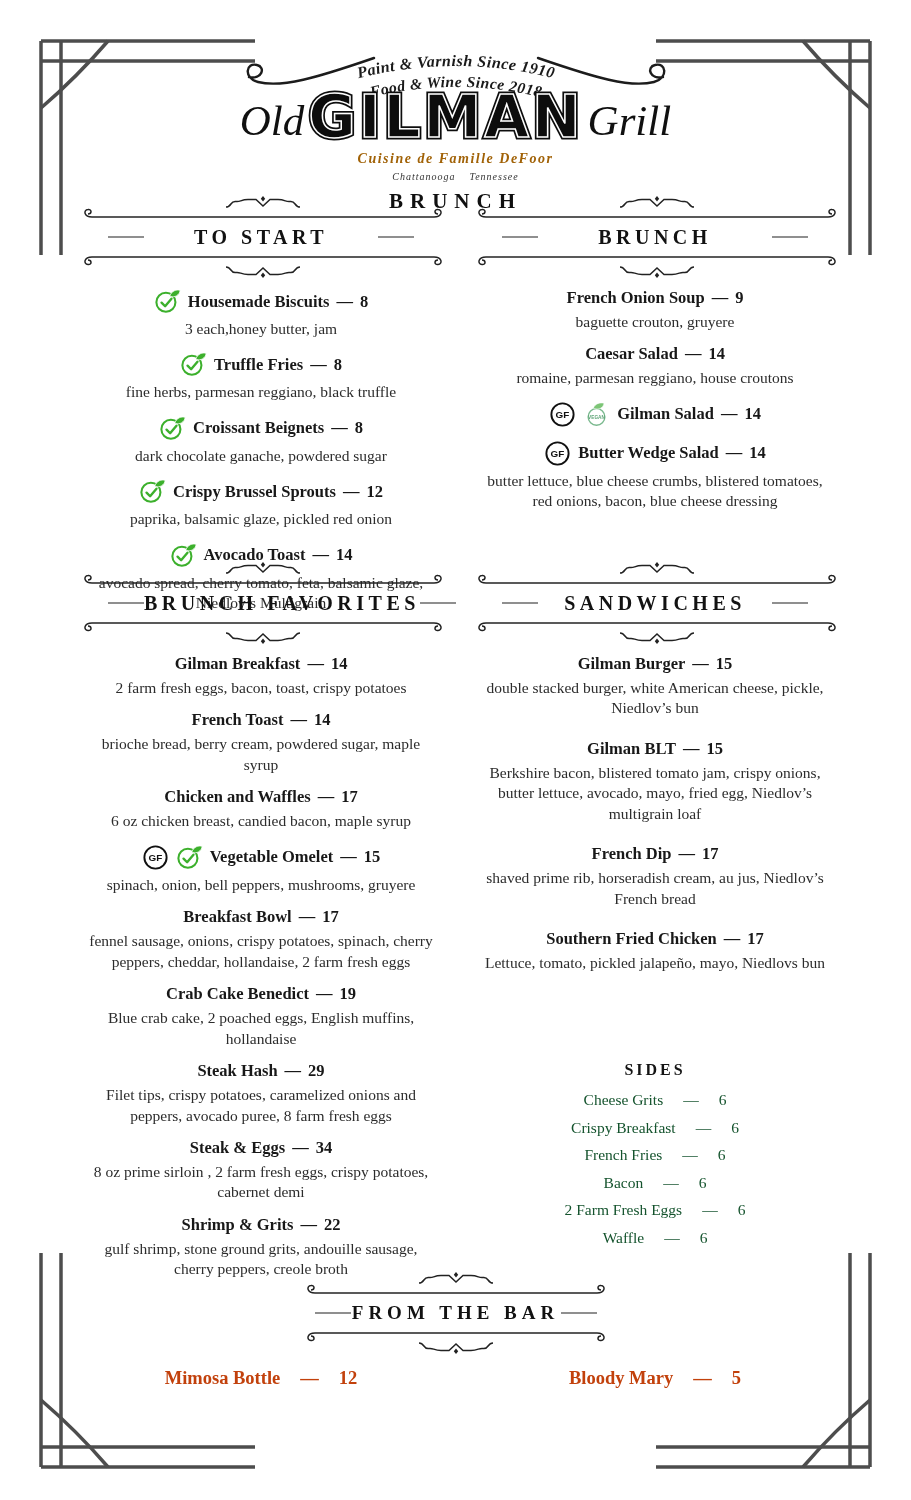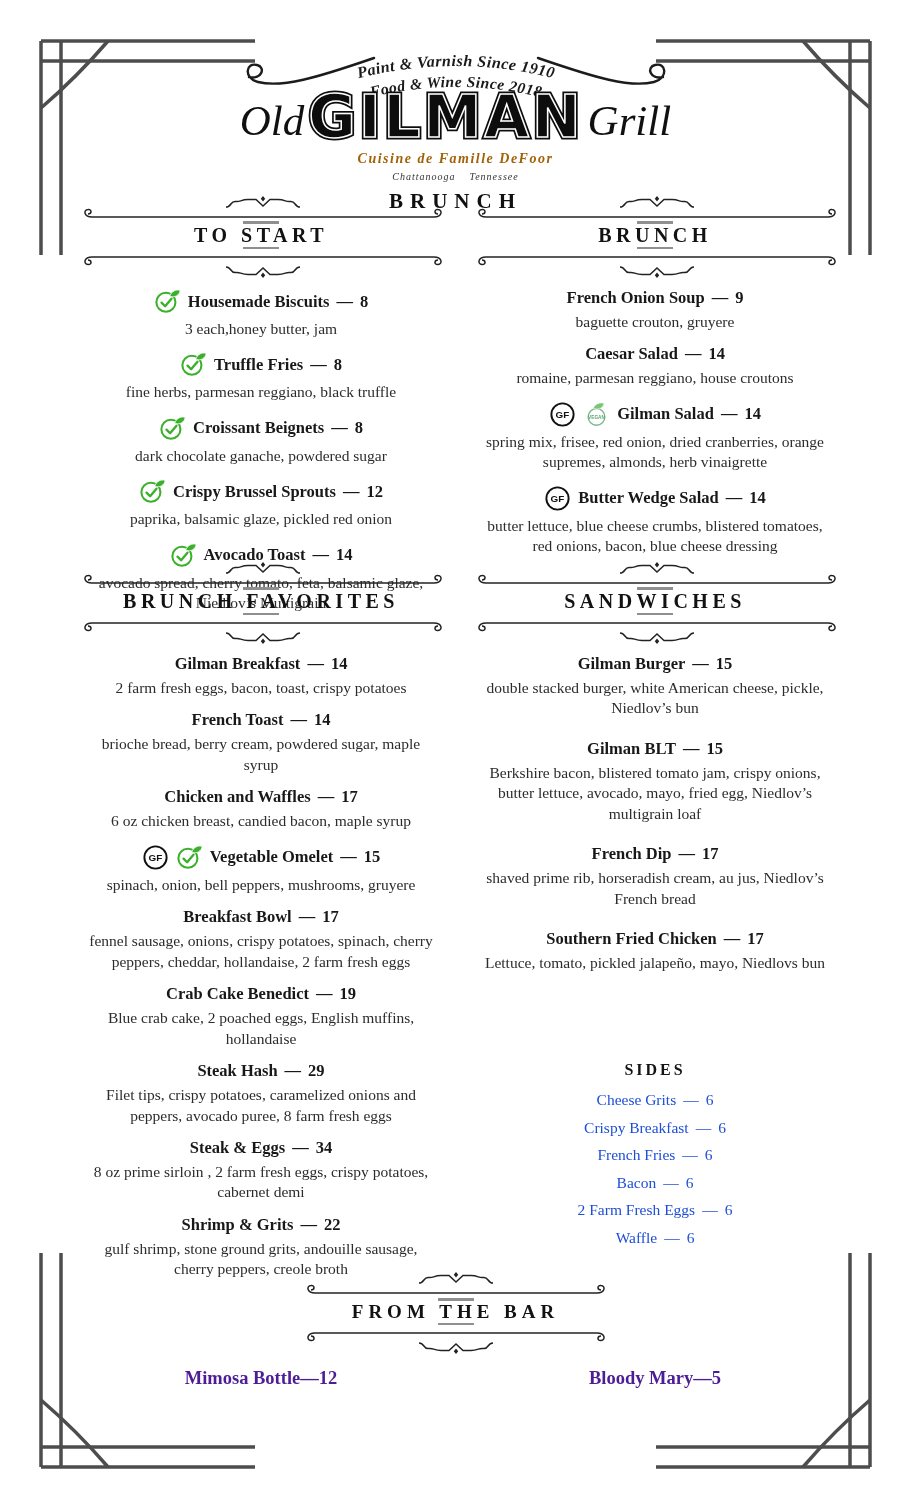--- a/index.html
+++ b/index.html
@@ -26,42 +26,42 @@
   .menu-name{font-weight:bold;font-size:21px;letter-spacing:7px;margin-top:7px;color:#101010;}
   
   .col{position:absolute;top:196px;width:366px;text-align:center;}
   .col-left{left:78px;}
   .col-right{left:472px;}
   .sec{position:absolute;left:0;right:0;}
   .sec-a{top:0;} .sec-b{top:366px;} .sides-sec{top:837px;}
   
   .div-svg{display:block;margin:0 auto;}
   .div-svg.flip{transform:scaleY(-1);}
-  .sec-head{display:flex;align-items:center;justify-content:flex-end;
-            padding:0 30px;margin:5px 0;height:24px;flex-direction:column;}
+  .sec-head{display:flex;align-items:center;justify-content:space-between;
+            padding:0 30px;margin:5px 0;height:24px;}
   .sec-title{font-weight:bold;font-size:20px;letter-spacing:4.5px;color:#121212;white-space:nowrap;}
   .hdash{width:36px;height:2.5px;background:#8f8f8f;flex:0 0 auto;}
   
   .items{margin-top:10px;}
   .item{margin-bottom:12px;}
   .item-title{display:flex;justify-content:center;align-items:center;gap:7px;
               font-weight:bold;font-size:16.5px;color:#181818;margin-bottom:4px;}
   .item-desc{font-size:15.5px;line-height:1.32;color:#2c2c2c;max-width:352px;margin:0 auto;}
   .ic{width:27px;height:27px;flex:0 0 auto;}
   
   .sides-title{font-weight:bold;font-size:16px;letter-spacing:3px;margin-bottom:12px;color:#141414;margin-top:28px;}
-  .side-line{display:flex;justify-content:center;gap:7px;font-size:15.5px;color:#1d4ed8;margin-bottom:9.5px;}
+  .side-line{display:flex;justify-content:center;gap:20px;font-size:15.5px;color:#14532d;margin-bottom:9.5px;}
   
   .bar{position:absolute;top:1272px;left:0;width:100%;}
   .bar-divider{width:310px;margin:0 auto;}
   .bar-divider .sec-head{padding:0 14px;}
   .bar-divider .sec-title{font-size:19px;letter-spacing:5px;}
   .bar-items{position:relative;height:50px;margin-top:14px;}
-  .bar-item{position:absolute;width:366px;text-align:right;font-weight:bold;font-size:18.5px;color:#4c1d95;
-            display:flex;justify-content:center;gap:0;}
+  .bar-item{position:absolute;width:366px;text-align:right;font-weight:bold;font-size:18.5px;color:#c2410c;
+            display:flex;justify-content:center;gap:20px;}
   .bar-item.l{left:78px;} .bar-item.r{left:472px;}
   .hidden-defs{position:absolute;width:0;height:0;overflow:hidden;}
 </style>
 </head>
 <body>
 
 <svg class="hidden-defs" xmlns="http://www.w3.org/2000/svg" xmlns:xlink="http://www.w3.org/1999/xlink" aria-hidden="true">
   <defs>
     <symbol id="corner-frame" viewBox="0 0 230 230">
       <g fill="none" stroke="#4d4d4d" stroke-width="3.5">
@@ -363,21 +363,20 @@
               </svg>
             <svg class="ic" viewBox="0 0 34 34">
                 <circle cx="17" cy="20" r="10.5" fill="none" stroke="#7ab98e" stroke-width="1.8"></circle>
                 <path d="M13 9 C15 3 22 1.5 26.5 2.8 C25.8 8.5 20 11.5 14.5 9.6 Z" fill="#7cc576" stroke="#fff" stroke-width="0.8"></path>
                 <text x="17" y="22.5" text-anchor="middle" font-size="6" font-weight="bold" fill="#5ea477" font-family="Liberation Sans, sans-serif">VEGAN</text>
               </svg>
             <span>Gilman Salad</span>
             <span>—</span>
             <span>14</span>
           </div>
-          <div class="item-desc">spring mix, frisee, red onion, dried cranberries, orange supremes, almonds, herb vinaigrette</div>
         </div>
         <div class="item">
           <div class="item-title">
             <svg class="ic" viewBox="0 0 34 34">
                 <circle cx="17" cy="17" r="14" fill="none" stroke="#111" stroke-width="2.4"></circle>
                 <text x="17" y="21.5" text-anchor="middle" font-size="12.5" font-weight="bold" fill="#111" font-family="Liberation Sans, sans-serif">GF</text>
               </svg>
             <span>Butter Wedge Salad</span>
             <span>—</span>
             <span>14</span>

